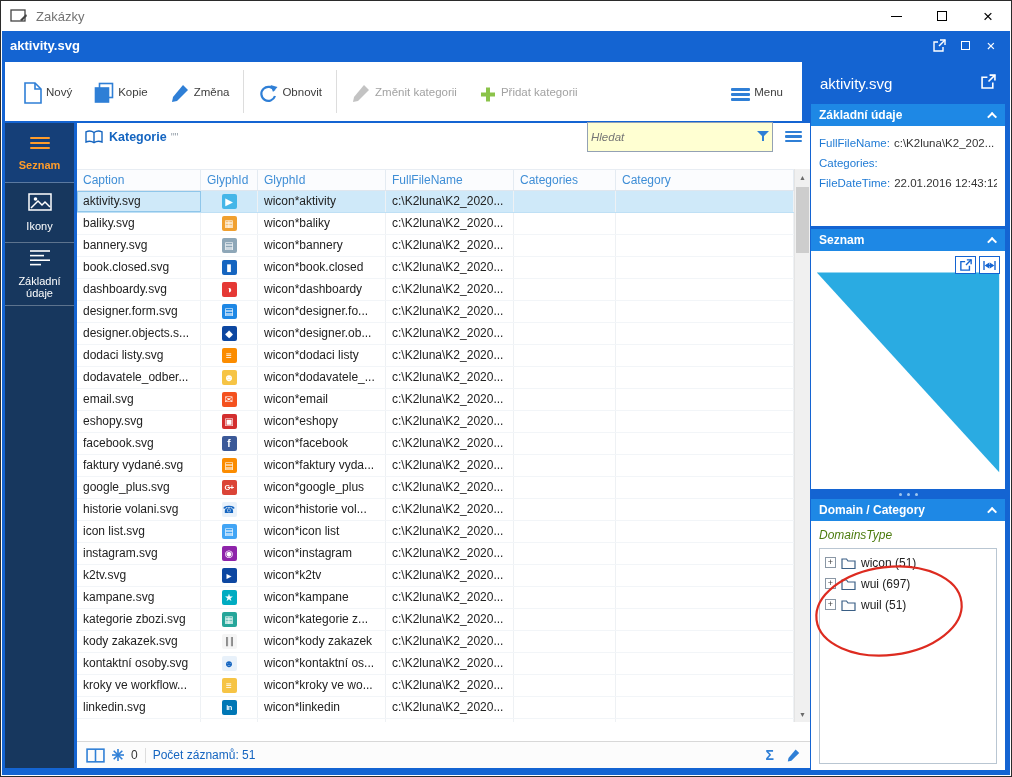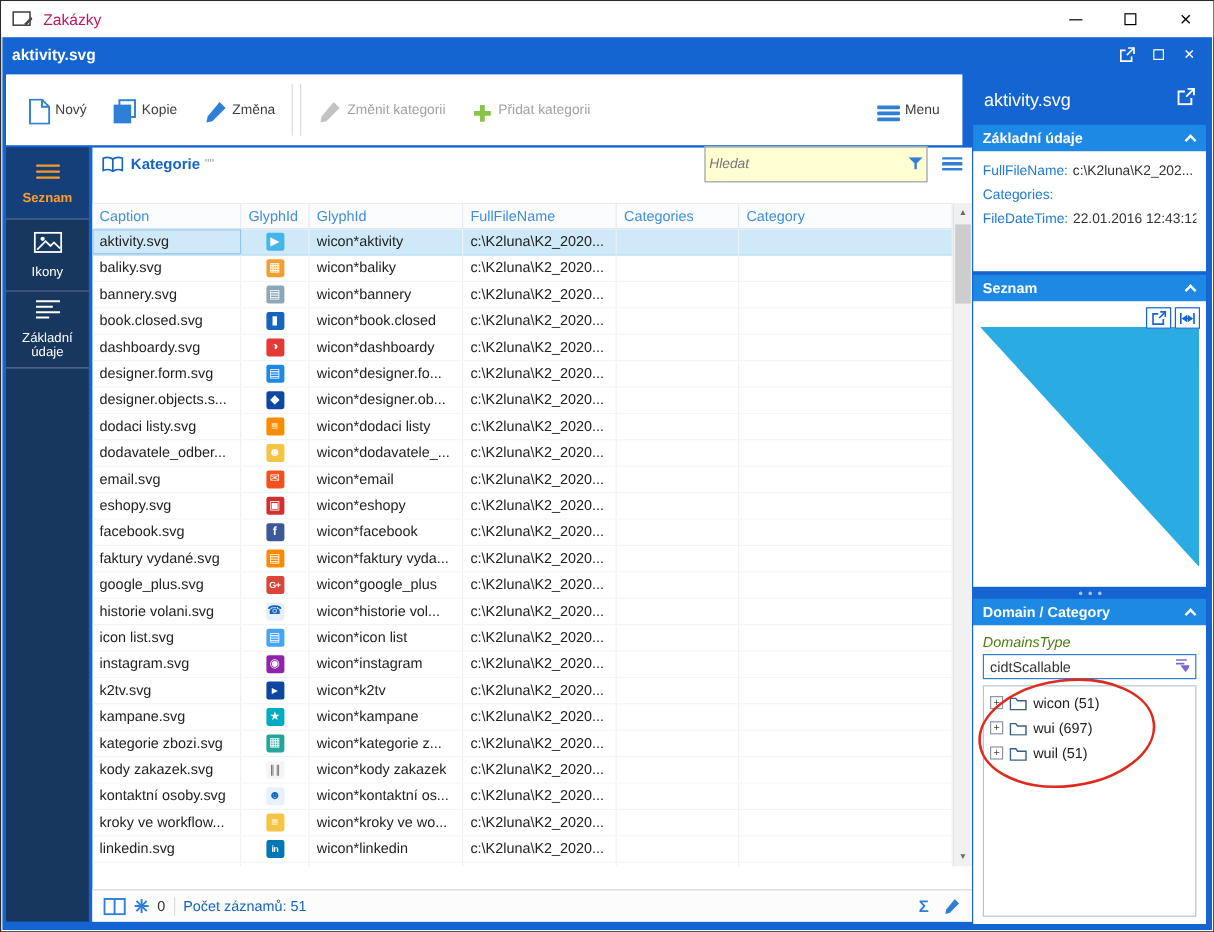--- a/index.html
+++ b/index.html
@@ -3,21 +3,21 @@
 <meta charset="utf-8">
 <style>
   * { margin:0; padding:0; box-sizing:border-box; }
   html,body { width:1012px; height:777px; overflow:hidden;
     font-family:"Liberation Sans","DejaVu Sans",sans-serif; background:#fff; }
   .window-frame { position:absolute; inset:0; border:1px solid #2b2b2b; background:#fff; }
 
   
   .outer-titlebar { height:30px; display:flex; align-items:center; background:#fff; }
   .app-icon { width:18px; height:16px; margin-left:9px; }
-  .outer-title { margin-left:8px; font-size:13px; color:#be185d; }
+  .outer-title { margin-left:8px; font-size:13px; color:#737373; }
   .outer-controls { margin-left:auto; display:flex; height:100%; }
   .ctl { width:46px; height:100%; display:flex; align-items:center; justify-content:center; color:#000; }
   .ctl-min span { display:block; width:11px; height:1px; background:#000; }
   .ctl-max span { display:block; width:10px; height:10px; border:1px solid #000; }
   .ctl-close { font-size:17px; line-height:1; }
 
   
   .app-frame { position:absolute; top:30px; left:1px; right:1px; bottom:1px; background:#1464d2; }
   .inner-titlebar { height:29px; display:flex; align-items:center; padding:0 8px; color:#fff; }
   .inner-title { font-size:13px; font-weight:bold; }
@@ -188,20 +188,29 @@
       </div>
       <div class="tbtn">
         <span class="ticon">
           <svg width="20" height="21" viewBox="0 0 20 21">
               <path d="M13 2 L18 7 7 18 2 19 3 14 Z" fill="#2f7fd6"></path>
             </svg>
         </span>
         <span>Změna</span>
       </div>
       <div class="tsep"></div>
+      <div class="tbtn">
+        <span class="ticon">
+          <svg width="20" height="21" viewBox="0 0 20 20" fill="none">
+              <path d="M16.5 7 A7 7 0 1 0 17 12.5" stroke="#2f7fd6" stroke-width="2.2"></path>
+              <polygon points="12.5,1.5 19.5,3.5 15,8.5" fill="#2f7fd6"></polygon>
+            </svg>
+        </span>
+        <span>Obnovit</span>
+      </div>
       <div class="tsep"></div>
       <div class="tbtn disabled">
         <span class="ticon">
           <svg width="20" height="21" viewBox="0 0 20 21">
               <path d="M13 2 L18 7 7 18 2 19 3 14 Z" fill="#c3c3c3"></path>
             </svg>
         </span>
         <span>Změnit kategorii</span>
       </div>
       <div class="tbtn disabled">
@@ -629,29 +638,20 @@
           <i></i>
           <i></i>
         </div>
 
       <div class="sec-header">
         <span>Domain / Category</span>
         <span class="chev"></span>
       </div>
       <div class="domain-content">
         <div class="domain-type">DomainsType</div>
-        <div class="combo">
-          <span>cidtScallable</span>
-          <span class="combo-ico">
-            <svg width="13" height="12" viewBox="0 0 13 12" stroke="#7a68c8" stroke-width="1.4" fill="#7a68c8">
-              <path d="M2 2 h9 M2 5 h7" fill="none"></path>
-                <polygon points="7,7 13,7 10,11"></polygon>
-            </svg>
-          </span>
-        </div>
         <div class="tree-box">
           <div class="tree-item">
             <span class="expander">+</span>
             <svg width="15" height="12" viewBox="0 0 15 12" fill="#fdfdfd" stroke="#3a5f85" stroke-width="1.2">
               <path d="M1 2 h4.5 l1.5 2 H14 v7.5 H1 Z"></path>
             </svg>
             <span>wicon (51)</span>
           </div>
           <div class="tree-item">
             <span class="expander">+</span>

